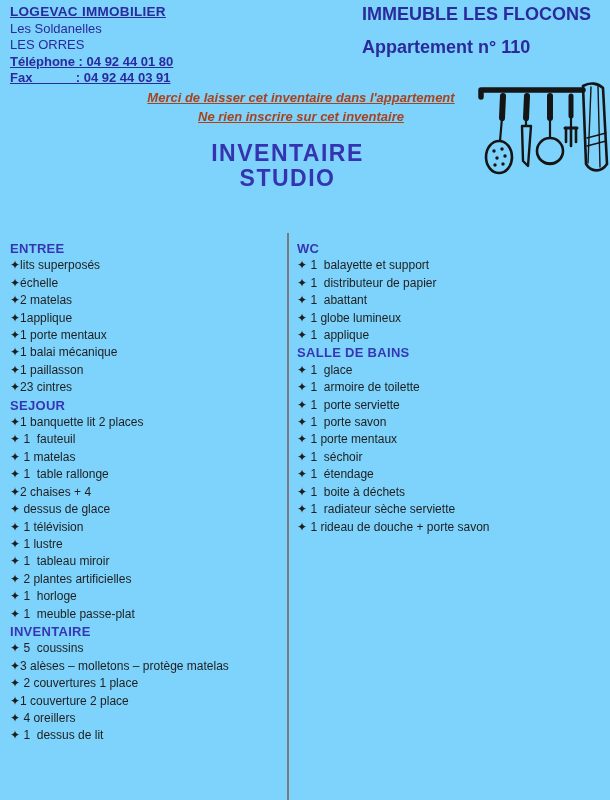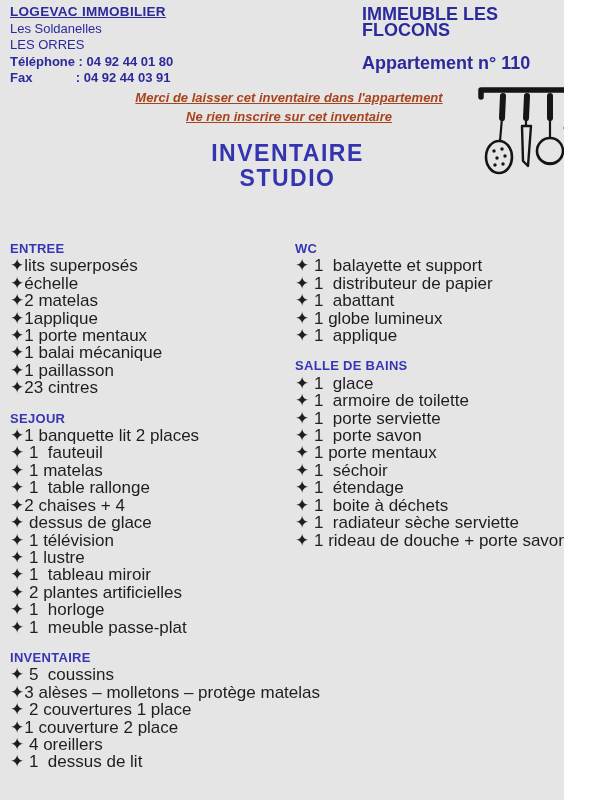--- a/index.html
+++ b/index.html
@@ -1,43 +1,43 @@
 <!DOCTYPE html>
 <html><head>
 <meta charset="utf-8">
 <style>
   html,body{margin:0;padding:0;background:#ffffff;}
   .page{
-    position:relative;width:564px;height:800px;background:#e5e5e5;overflow:hidden;
+    position:relative;width:610px;height:800px;background:#7dd3fc;overflow:hidden;
     font-family:"Liberation Sans",sans-serif;color:#1e1e1e;
   }
   
   .header-left{position:absolute;left:10px;top:4px;color:#2a2a9c;font-size:13px;line-height:16.5px;}
   .company{font-weight:bold;font-size:13.5px;text-decoration:underline;letter-spacing:.3px;}
-  .contact{font-weight:bold;white-space:pre;}
+  .contact{font-weight:bold;white-space:pre;text-decoration:underline;}
   .header-right{position:absolute;left:362px;top:6px;color:#2a2a9c;font-size:18px;font-weight:bold;line-height:16px;}
   .apartment{margin-top:17px;}
   
-  .notice{position:absolute;top:89px;left:0;width:578px;text-align:center;
+  .notice{position:absolute;top:89px;left:12px;width:578px;text-align:center;
     color:#a8431d;font-size:13px;font-weight:bold;font-style:italic;line-height:18.5px;}
   .notice div{text-decoration:underline;}
   
   .utensils{position:absolute;left:470px;top:80px;}
   
   .title{position:absolute;top:141px;left:0;width:575px;text-align:center;
     color:#3434b0;font-size:23px;font-weight:bold;letter-spacing:1.5px;line-height:25px;}
   
   .lists{position:absolute;top:233px;left:0;right:0;bottom:0;display:flex;}
   .col{box-sizing:border-box;padding-top:7px;}
   .col.left{width:287px;padding-left:10px;}
   .divider{width:2px;background:#7a7a7a;}
   .col.right{flex:1;padding-left:8px;}
-  .section+.section{margin-top:13px;}
+  .section+.section{}
   .section-heading{color:#3636b4;font-weight:bold;font-size:13px;line-height:17.4px;letter-spacing:.3px;}
-  .list-item{font-size:17px;line-height:17.4px;color:#1e1e1e;white-space:pre;}
+  .list-item{font-size:12px;line-height:17.4px;color:#1e1e1e;white-space:pre;}
 </style>
 </head>
 <body>
 
 <div class="page">
 
   <div class="header-left">
     <div class="company">LOGEVAC IMMOBILIER</div>
     <div>Les Soldanelles</div>
     <div>LES ORRES</div>

